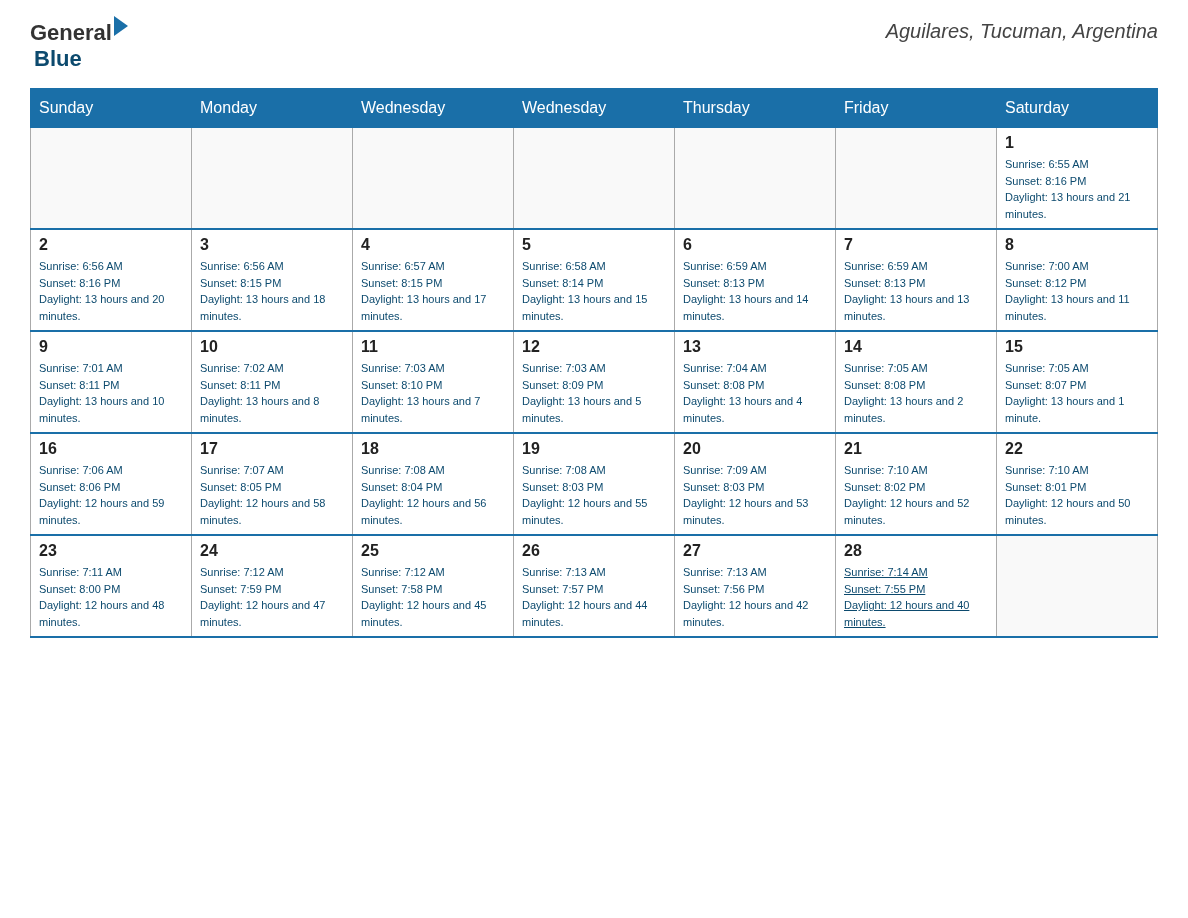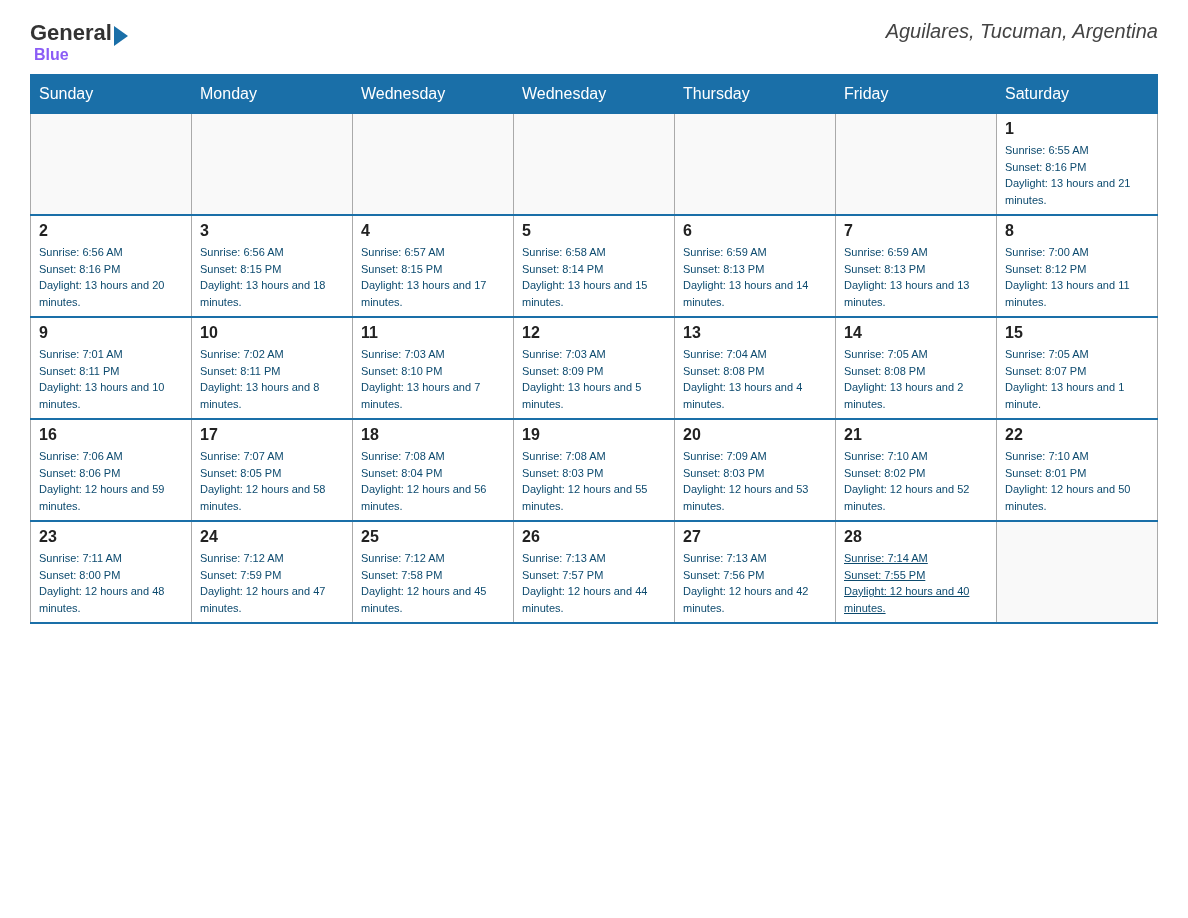--- a/index.html
+++ b/index.html
@@ -24,52 +24,52 @@
     .logo-arrow {
       width: 0;
       height: 0;
       border-left: 14px solid #1a6fa8;
       border-top: 10px solid transparent;
       border-bottom: 10px solid transparent;
       margin-left: 2px;
       margin-top: -4px;
     }
     .logo-blue {
-      font-size: 16px;
+      font-size: 22px;
       font-weight: bold;
-      color: #8b5cf6;
+      color: #0c4a6e;
       margin-left: 4px;
     }
     .logo-wrapper {
       display: flex;
       flex-direction: column;
       align-items: flex-start;
     }
     .logo-top-row {
       display: flex;
-      align-items: flex-end;
+      align-items: flex-start;
     }
     .title-block {
       text-align: right;
     }
     .title-block h1 {
       font-size: 48px;
       font-weight: normal;
       color: #222;
     }
     .title-block h2 {
       font-size: 20px;
       font-weight: normal;
       color: #444;
       font-style: italic;
     }
     table {
       width: 100%;
       border-collapse: collapse;
-      margin-top: 10px;
+      margin-top: 16px;
     }
     thead tr th {
       background-color: #1a6fa8;
       color: #fff;
       padding: 10px 8px;
       font-size: 16px;
       font-weight: normal;
       text-align: left;
       border: 1px solid #1a6fa8;
     }

